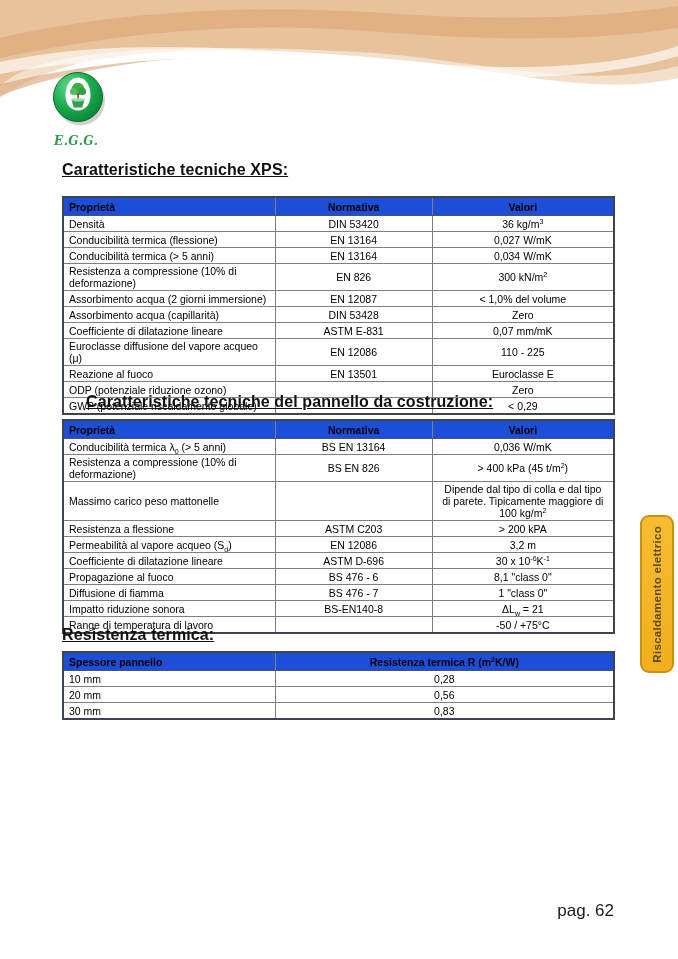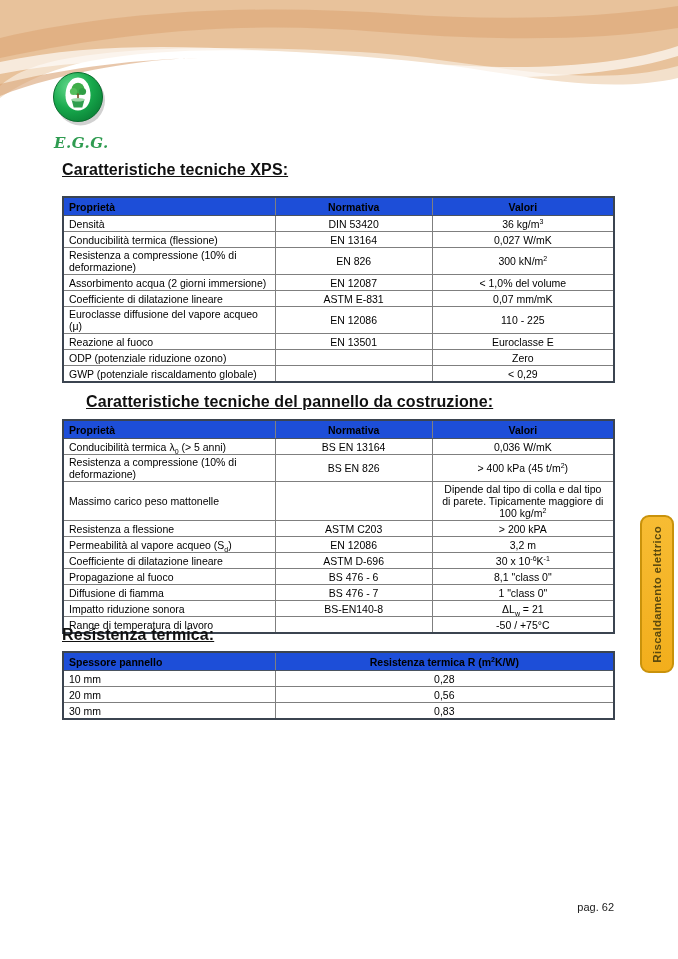--- a/index.html
+++ b/index.html
@@ -6,21 +6,21 @@
   .page{
     position:relative;width:678px;height:959px;background:#fff;overflow:hidden;
     font-family:"Liberation Sans",sans-serif;color:#000;
   }
   
   .swoosh{position:absolute;top:0;left:0;width:678px;height:100px;}
   
   .logo-block{position:absolute;left:52px;top:70px;width:110px;}
   .brand-name{
     margin:2px 0 0 2px;font-family:"DejaVu Serif",serif;font-style:italic;font-weight:bold;
-    font-size:15px;color:#2E9B50;letter-spacing:.5px;
+    font-size:12px;color:#2E9B50;letter-spacing:.5px;
   }
   
   .sec-heading{
     position:absolute;left:62px;margin:0;font-size:16px;font-weight:bold;color:#111;
     text-decoration:underline;letter-spacing:.1px;
   }
   #h-sec0{top:161px;} #h-sec1{top:393px;padding-left:24px;} #h-sec2{top:626px;}
   
   .dtable{
     position:absolute;left:62px;width:553px;border-collapse:collapse;
@@ -45,21 +45,21 @@
     position:absolute;left:640px;top:515px;width:34px;height:158px;
     background:linear-gradient(180deg,#F7BC33,#F2AE1C);
     border:2px solid #C9920B;border-radius:9px;box-sizing:border-box;
     display:flex;align-items:center;justify-content:center;
   }
   .side-tab span{
     writing-mode:vertical-rl;transform:rotate(180deg);
     font-size:11.5px;font-weight:bold;color:#5C4A0E;letter-spacing:.3px;white-space:nowrap;
   }
   
-  .page-number{position:absolute;top:901px;right:64px;font-size:11px;color:#1a1a1a;}
+  .page-number{position:absolute;top:901px;right:64px;font-size:17px;color:#1a1a1a;}
 </style>
 </head>
 <body>
 
 <div class="page">
 
   <svg class="swoosh" viewBox="0 0 678 100" preserveAspectRatio="none" aria-hidden="true">
     <path fill="#F3E0CB" d="M0,0 H678 V78 C600,96 510,72 430,63 C300,49 180,44 90,61 C50,69 20,84 0,98 Z"></path>
     <path fill="#E8C29B" d="M0,0 H678 V66 C580,92 470,58 360,52 C240,46 140,46 70,58 C40,63 15,72 0,86 Z"></path>
     <path fill="#DFAE80" opacity="0.85" d="M0,38 C120,10 260,4 400,14 C500,21 600,18 678,6 L678,28 C590,42 480,40 380,32 C260,22 140,28 0,58 Z"></path>
@@ -108,28 +108,38 @@
           <td>Densità</td>
           <td>DIN 53420</td>
           <td>36 kg/m<sup>3</sup></td>
         </tr>
         <tr>
           <td>Conducibilità termica (flessione)</td>
           <td>EN 13164</td>
           <td>0,027 W/mK</td>
         </tr>
         <tr>
+          <td>Conducibilità termica (&gt; 5 anni)</td>
+          <td>EN 13164</td>
+          <td>0,034 W/mK</td>
+        </tr>
+        <tr>
           <td>Resistenza a compressione (10% di deformazione)</td>
           <td>EN 826</td>
           <td>300 kN/m<sup>2</sup></td>
         </tr>
         <tr>
           <td>Assorbimento acqua (2 giorni immersione)</td>
           <td>EN 12087</td>
           <td>&lt; 1,0% del volume</td>
+        </tr>
+        <tr>
+          <td>Assorbimento acqua (capillarità)</td>
+          <td>DIN 53428</td>
+          <td>Zero</td>
         </tr>
         <tr>
           <td>Coefficiente di dilatazione lineare</td>
           <td>ASTM E-831</td>
           <td>0,07 mm/mK</td>
         </tr>
         <tr>
           <td>Euroclasse diffusione del vapore acqueo (μ)</td>
           <td>EN 12086</td>
           <td>110 - 225</td>

